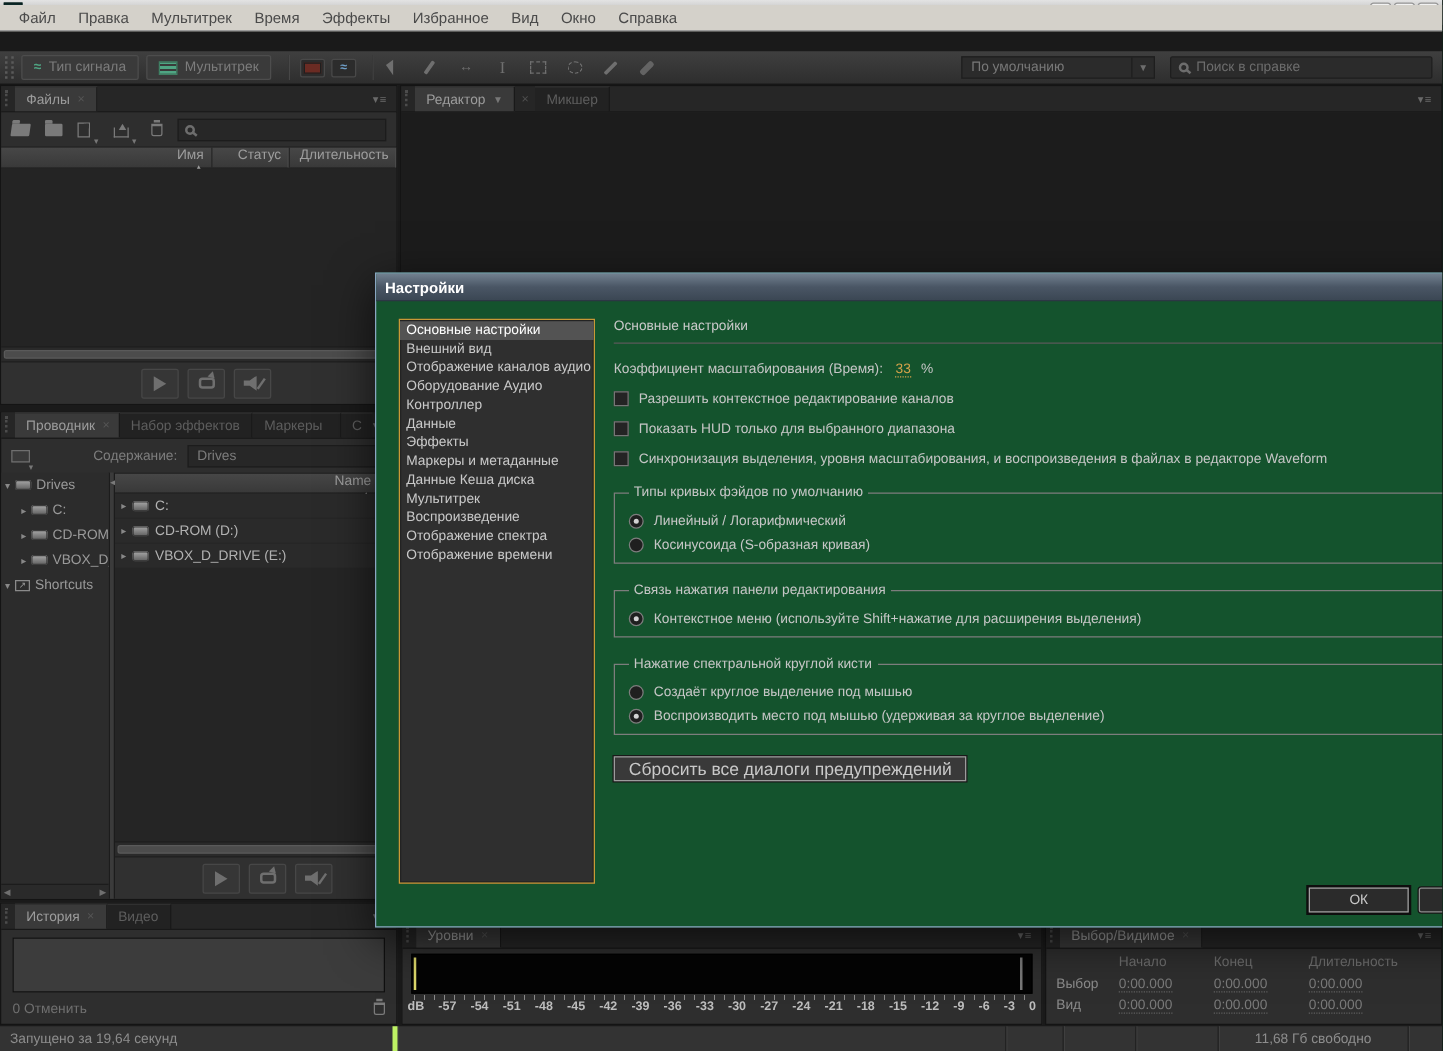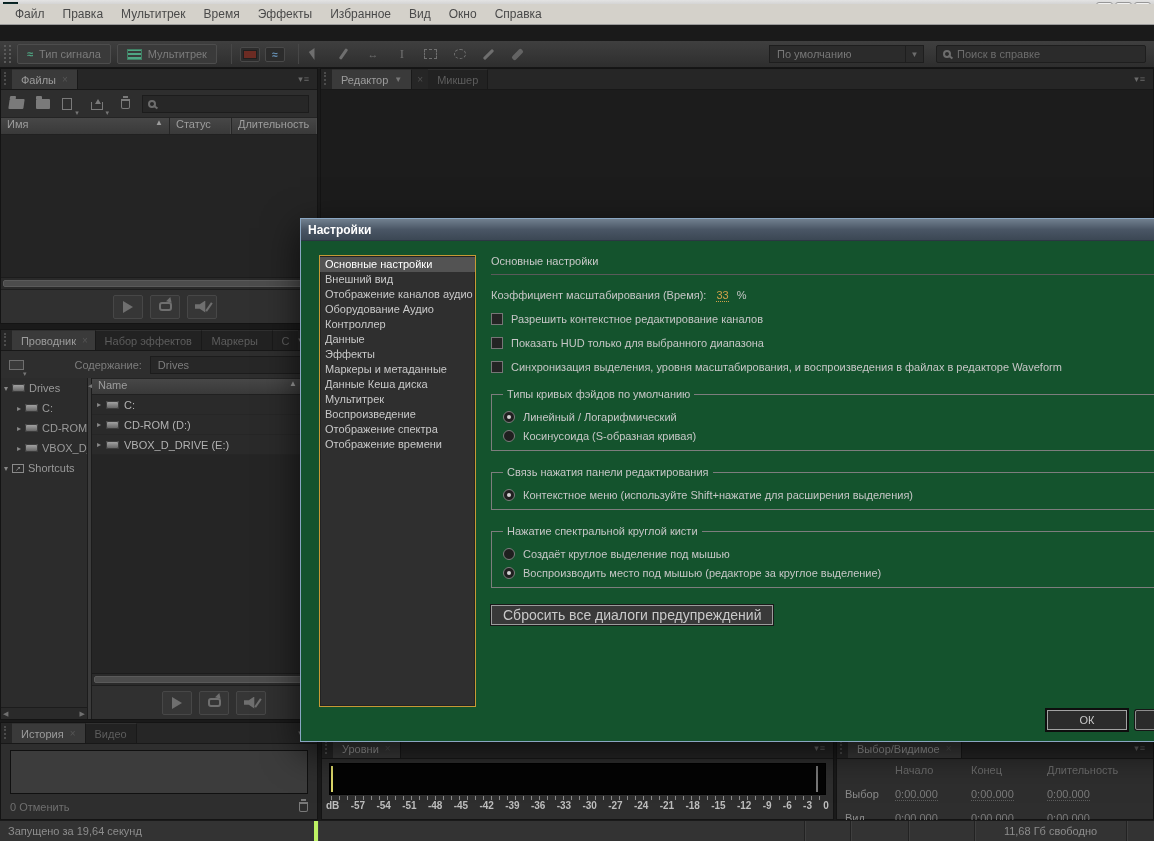--- a/index.html
+++ b/index.html
@@ -84,21 +84,21 @@
   .icon-doc::before { content:''; position:absolute; top:0; right:0; border:2px solid #2e2e2e; border-bottom-color:transparent; border-left-color:transparent; }
   .icon-import { width:12px; height:8px; border:1px solid #7a7a7a; border-top:none; position:relative; margin-top:5px; }
   .icon-import::before { content:''; position:absolute; left:3px; top:-6px; border:3px solid transparent; border-bottom:5px solid #7a7a7a; }
   .mini-caret { font-size:7px; color:#777; margin-left:-9px; align-self:flex-end; }
   .icon-trash { width:9px; height:10px; border:1px solid #7a7a7a; border-top:2px solid #7a7a7a; border-radius:0 0 2px 2px; position:relative; }
   .icon-trash::before { content:''; position:absolute; top:-5px; left:1px; width:5px; height:2px; background:#7a7a7a; }
   .psearch { flex:1; height:18px; background:#272727; border:1px solid #1c1c1c; display:flex; align-items:center; gap:5px; padding:0 5px; }
   .psearch input { flex:1; background:transparent; border:none; outline:none; color:#999; font-family:inherit; font-size:11px; }
   .cols { height:18px; background:linear-gradient(#474747,#393939); border-top:1px solid #242424; border-bottom:1px solid #202020;
     display:flex; align-items:center; color:#9d9d9d; flex:none; }
-  .col { padding:0 6px; height:100%; display:flex; align-items:flex-start; }
+  .col { padding:0 6px; height:100%; display:flex; align-items:flex-end;flex-direction:column; }
   .col + .col { border-left:1px solid #262626; box-shadow:-1px 0 0 #4a4a4a inset; }
   .sort-arrow { font-size:8px; color:#9d9d9d; margin-left:auto; }
   .empty-list { flex:1; background:#242424; }
   .hscroll { height:12px; background:#2a2a2a; border-top:1px solid #1c1c1c; padding:2px; flex:none; }
   .hscroll .thumb { height:100%; width:96%; background:#4c4c4c; border:1px solid #5a5a5a; border-radius:2px; }
   .transport { height:34px; background:#303030; border-top:1px solid #1e1e1e; display:flex; align-items:center; flex:none; }
   .t-btn { width:30px; height:24px; background:#363636; border:1px solid #474747; border-radius:2px;
     display:flex; align-items:center; justify-content:center; margin-right:7px; }
   .icon-play { width:0; height:0; border-left:10px solid #6f6f6f; border-top:6px solid transparent; border-bottom:6px solid transparent; }
   .icon-loop { width:13px; height:9px; border:2px solid #6f6f6f; border-radius:3px; position:relative; }
@@ -148,21 +148,21 @@
   
   #levels-panel { left:321px; top:737px; width:513px; height:83px; }
   .meter { margin:4px 7px 0 7px; height:32px; background:#040404; border:1px solid #000; position:relative; flex:none; }
   .meter .yline { position:absolute; left:1px; top:2px; width:2px; bottom:2px; background:#ddd86a; }
   .meter .rnotch { position:absolute; right:7px; top:2px; width:2px; bottom:2px; background:#777; }
   .ticks { height:4px; margin:1px 9px 0 9px; background:repeating-linear-gradient(90deg,#8a8a8a 0 1px,transparent 1px 8px); flex:none; }
   .scale { display:flex; justify-content:space-between; margin:0 4px; color:#bdbdbd; font-size:10px; font-weight:bold; flex:none; }
 
   
   #selection-panel { left:836px; top:737px; width:318px; height:83px; }
-  .sel-table { display:grid; grid-template-columns:50px 76px 76px auto; row-gap:12px; padding:5px 4px 0 8px; align-items:center; }
+  .sel-table { display:grid; grid-template-columns:50px 76px 76px auto; row-gap:5px; padding:5px 4px 0 8px; align-items:center; }
   .sel-h { color:#6c6c6c; }
   .sel-l { color:#8a8a8a; }
   .sel-v span { color:#7a7a7a; border-bottom:1px dotted #5f5f5f; }
 
   
   .statusbar { position:absolute; left:0; top:820px; width:100%; height:21px; background:#333;
     border-top:1px solid #1a1a1a; display:flex; align-items:center; color:#8d8d8d; }
   .sb-left { width:318px; padding-left:8px; border-right:4px solid #bef264; box-shadow:1px 0 0 #3f3f3f; height:100%; display:flex; align-items:center; }
   .sb-fill { flex:1; }
   .sb-cell { height:100%; border-left:1px solid #222; box-shadow:1px 0 0 #3f3f3f inset; display:flex; align-items:center; justify-content:center; }
@@ -629,21 +629,21 @@
       </fieldset>
 
       <fieldset class="grp">
         <legend>Нажатие спектральной круглой кисти</legend>
         <div class="rd-row">
           <span class="radio"></span>
           <span>Создаёт круглое выделение под мышью</span>
         </div>
         <div class="rd-row">
           <span class="radio sel"></span>
-          <span>Воспроизводить место под мышью (редакторе за круглое выделение)</span>
+          <span>Воспроизводить место под мышью (удерживая за круглое выделение)</span>
         </div>
       </fieldset>
 
       <button class="reset-btn">Сбросить все диалоги предупреждений</button>
     </div>
 
     <div class="dlg-buttons">
       <button class="dlg-btn default">ОК</button>
       <button class="dlg-btn normal">Отмена</button>
     </div>

